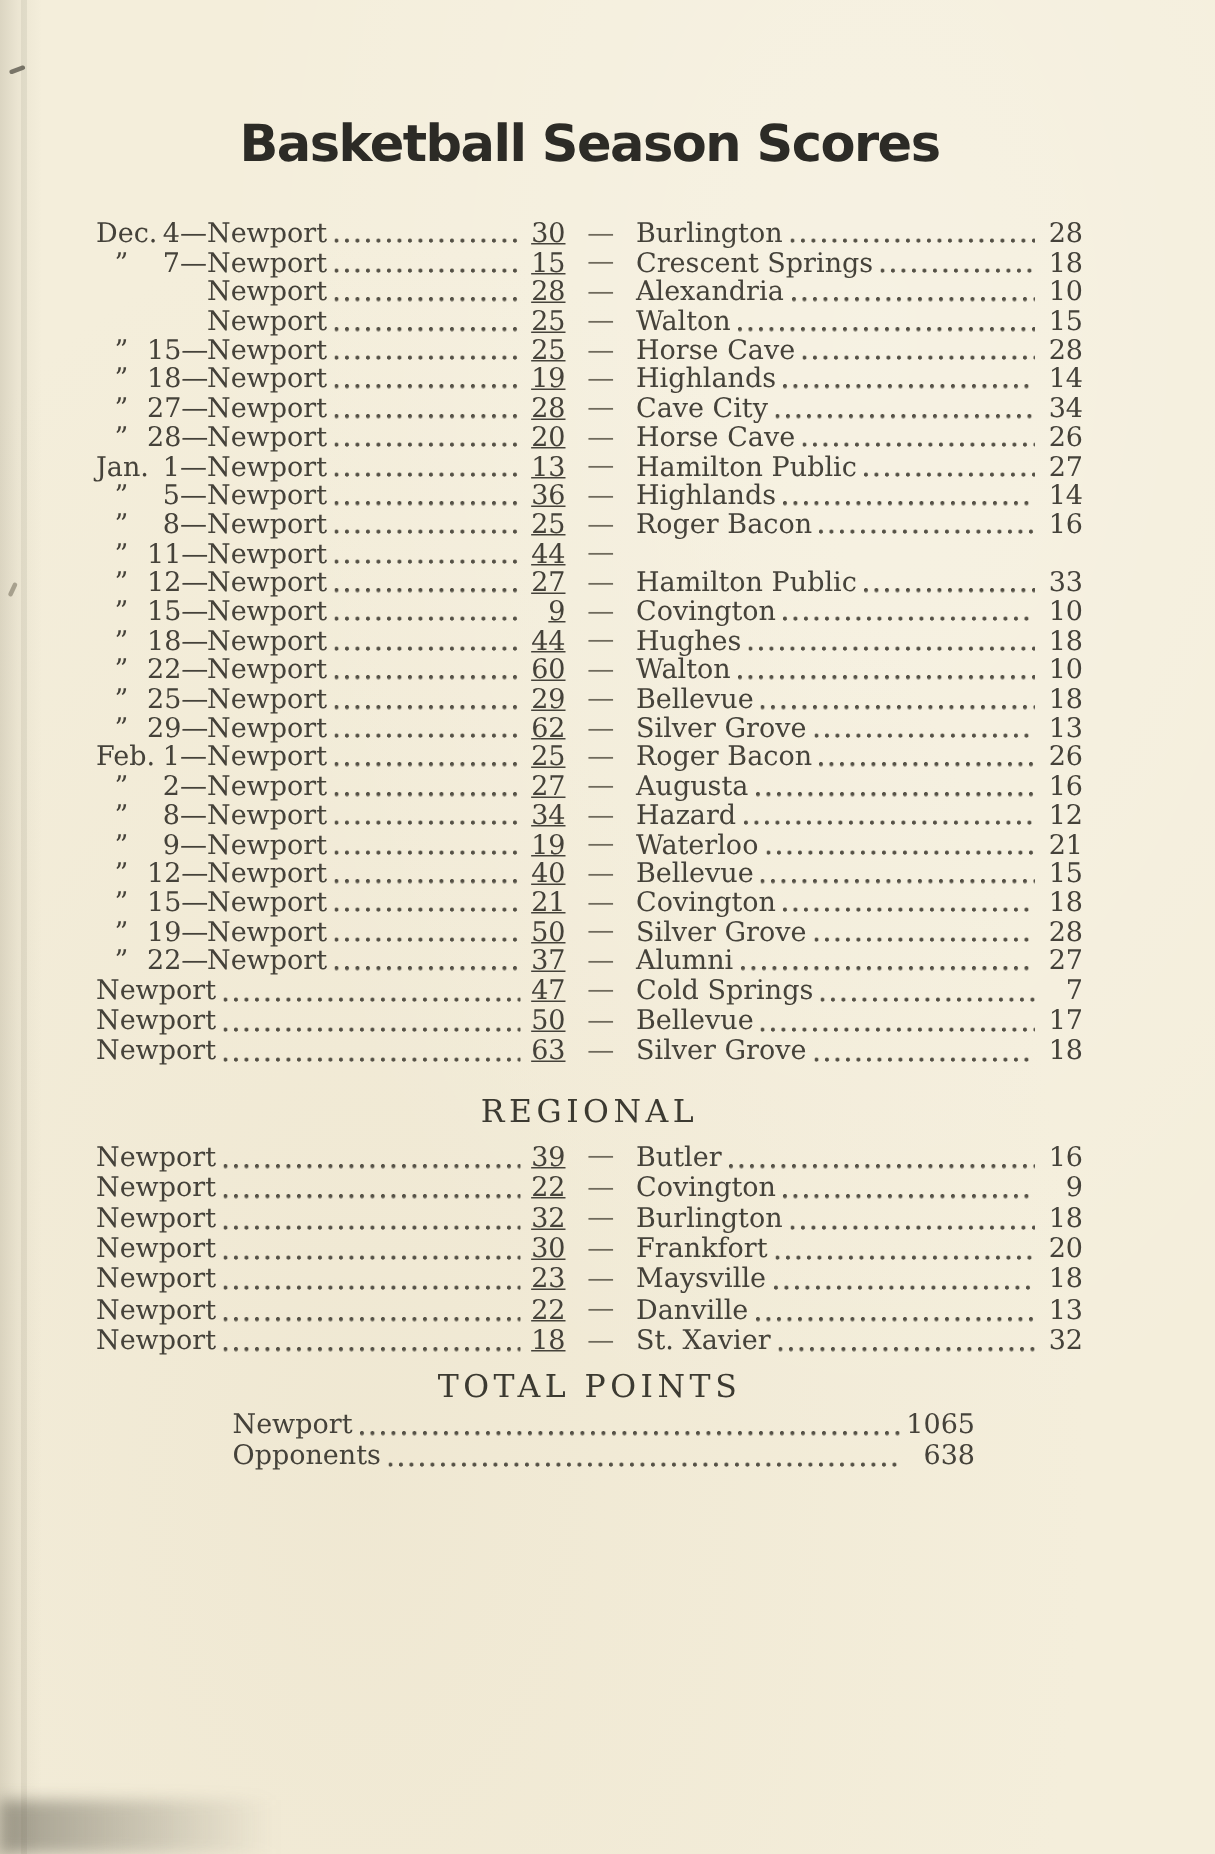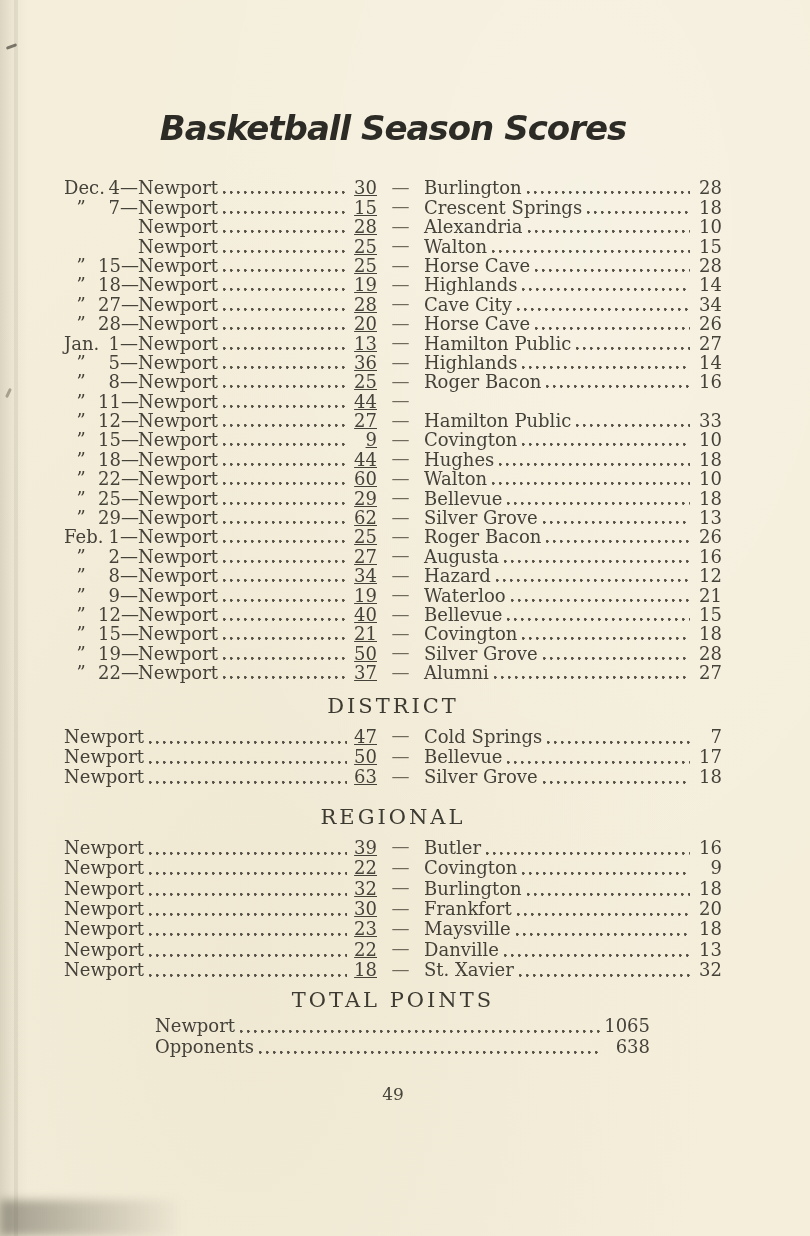--- a/index.html
+++ b/index.html
@@ -23,27 +23,26 @@
     background:linear-gradient(to right, rgba(96,93,80,0.55), rgba(96,93,80,0) 80%);
     filter:blur(5px);}
   .mark-top{position:absolute;left:6px;top:45px;width:11px;height:3px;background:rgba(62,59,49,0.65);
     transform:rotate(-20deg);border-radius:2px;}
   .mark-mid{position:absolute;left:7px;top:388px;width:3px;height:10px;background:rgba(90,84,66,0.45);
     transform:rotate(25deg);border-radius:2px;}
 
   .content{margin-left:64px;margin-right:88px;}
 
   .page-title{
-    margin:0;padding-top:108px;
+    margin:0;padding-top:76px;
     text-align:center;
     font-family:"DejaVu Sans", sans-serif;
     font-weight:bold;
     font-size:34px;line-height:40px;letter-spacing:-1px;
     color:#2c2b26;
-    font-style:italic;
   }
   .season-list{margin-top:30px;}
 
   .row{display:flex;white-space:nowrap;}
   .season-row{height:19.4px;font-size:18px;line-height:19px;}
   .t-row{height:20.4px;font-size:18px;line-height:20px;}
   .row .left{width:313px;display:flex;align-items:flex-end;}
   .row .right{width:298px;display:flex;align-items:flex-end;}
   .dashcell{width:47px;text-align:center;color:#6f6a5c;}
   .t-row .dashcell{width:47px;}
@@ -490,21 +489,20 @@
     <span class="right">
       <span class="opp">Alumni</span>
       <span class="leader"></span>
       <span class="oscore">27</span>
     </span>
   </div>
       </div>
 
 
     <div id="tournament-sections">
-        <div class="section-heading">DISTRICT</div>
         <div class="section-rows">
           <div class="row t-row">
     <span class="left">
       <span class="team">Newport</span>
       <span class="leader"></span>
       <span class="score">47</span>
     </span>
     <span class="dashcell">—</span>
     <span class="right">
       <span class="opp">Cold Springs</span>
@@ -644,15 +642,14 @@
     <span class="leader"></span>
     <span class="tvalue">1065</span>
   </div>
         <div class="totals-row">
     <span class="tlabel">Opponents</span>
     <span class="leader"></span>
     <span class="tvalue">638</span>
   </div>
       </div>
 
-    <div class="page-number">49</div>
   </div>
 </div>
 
 </body></html>

